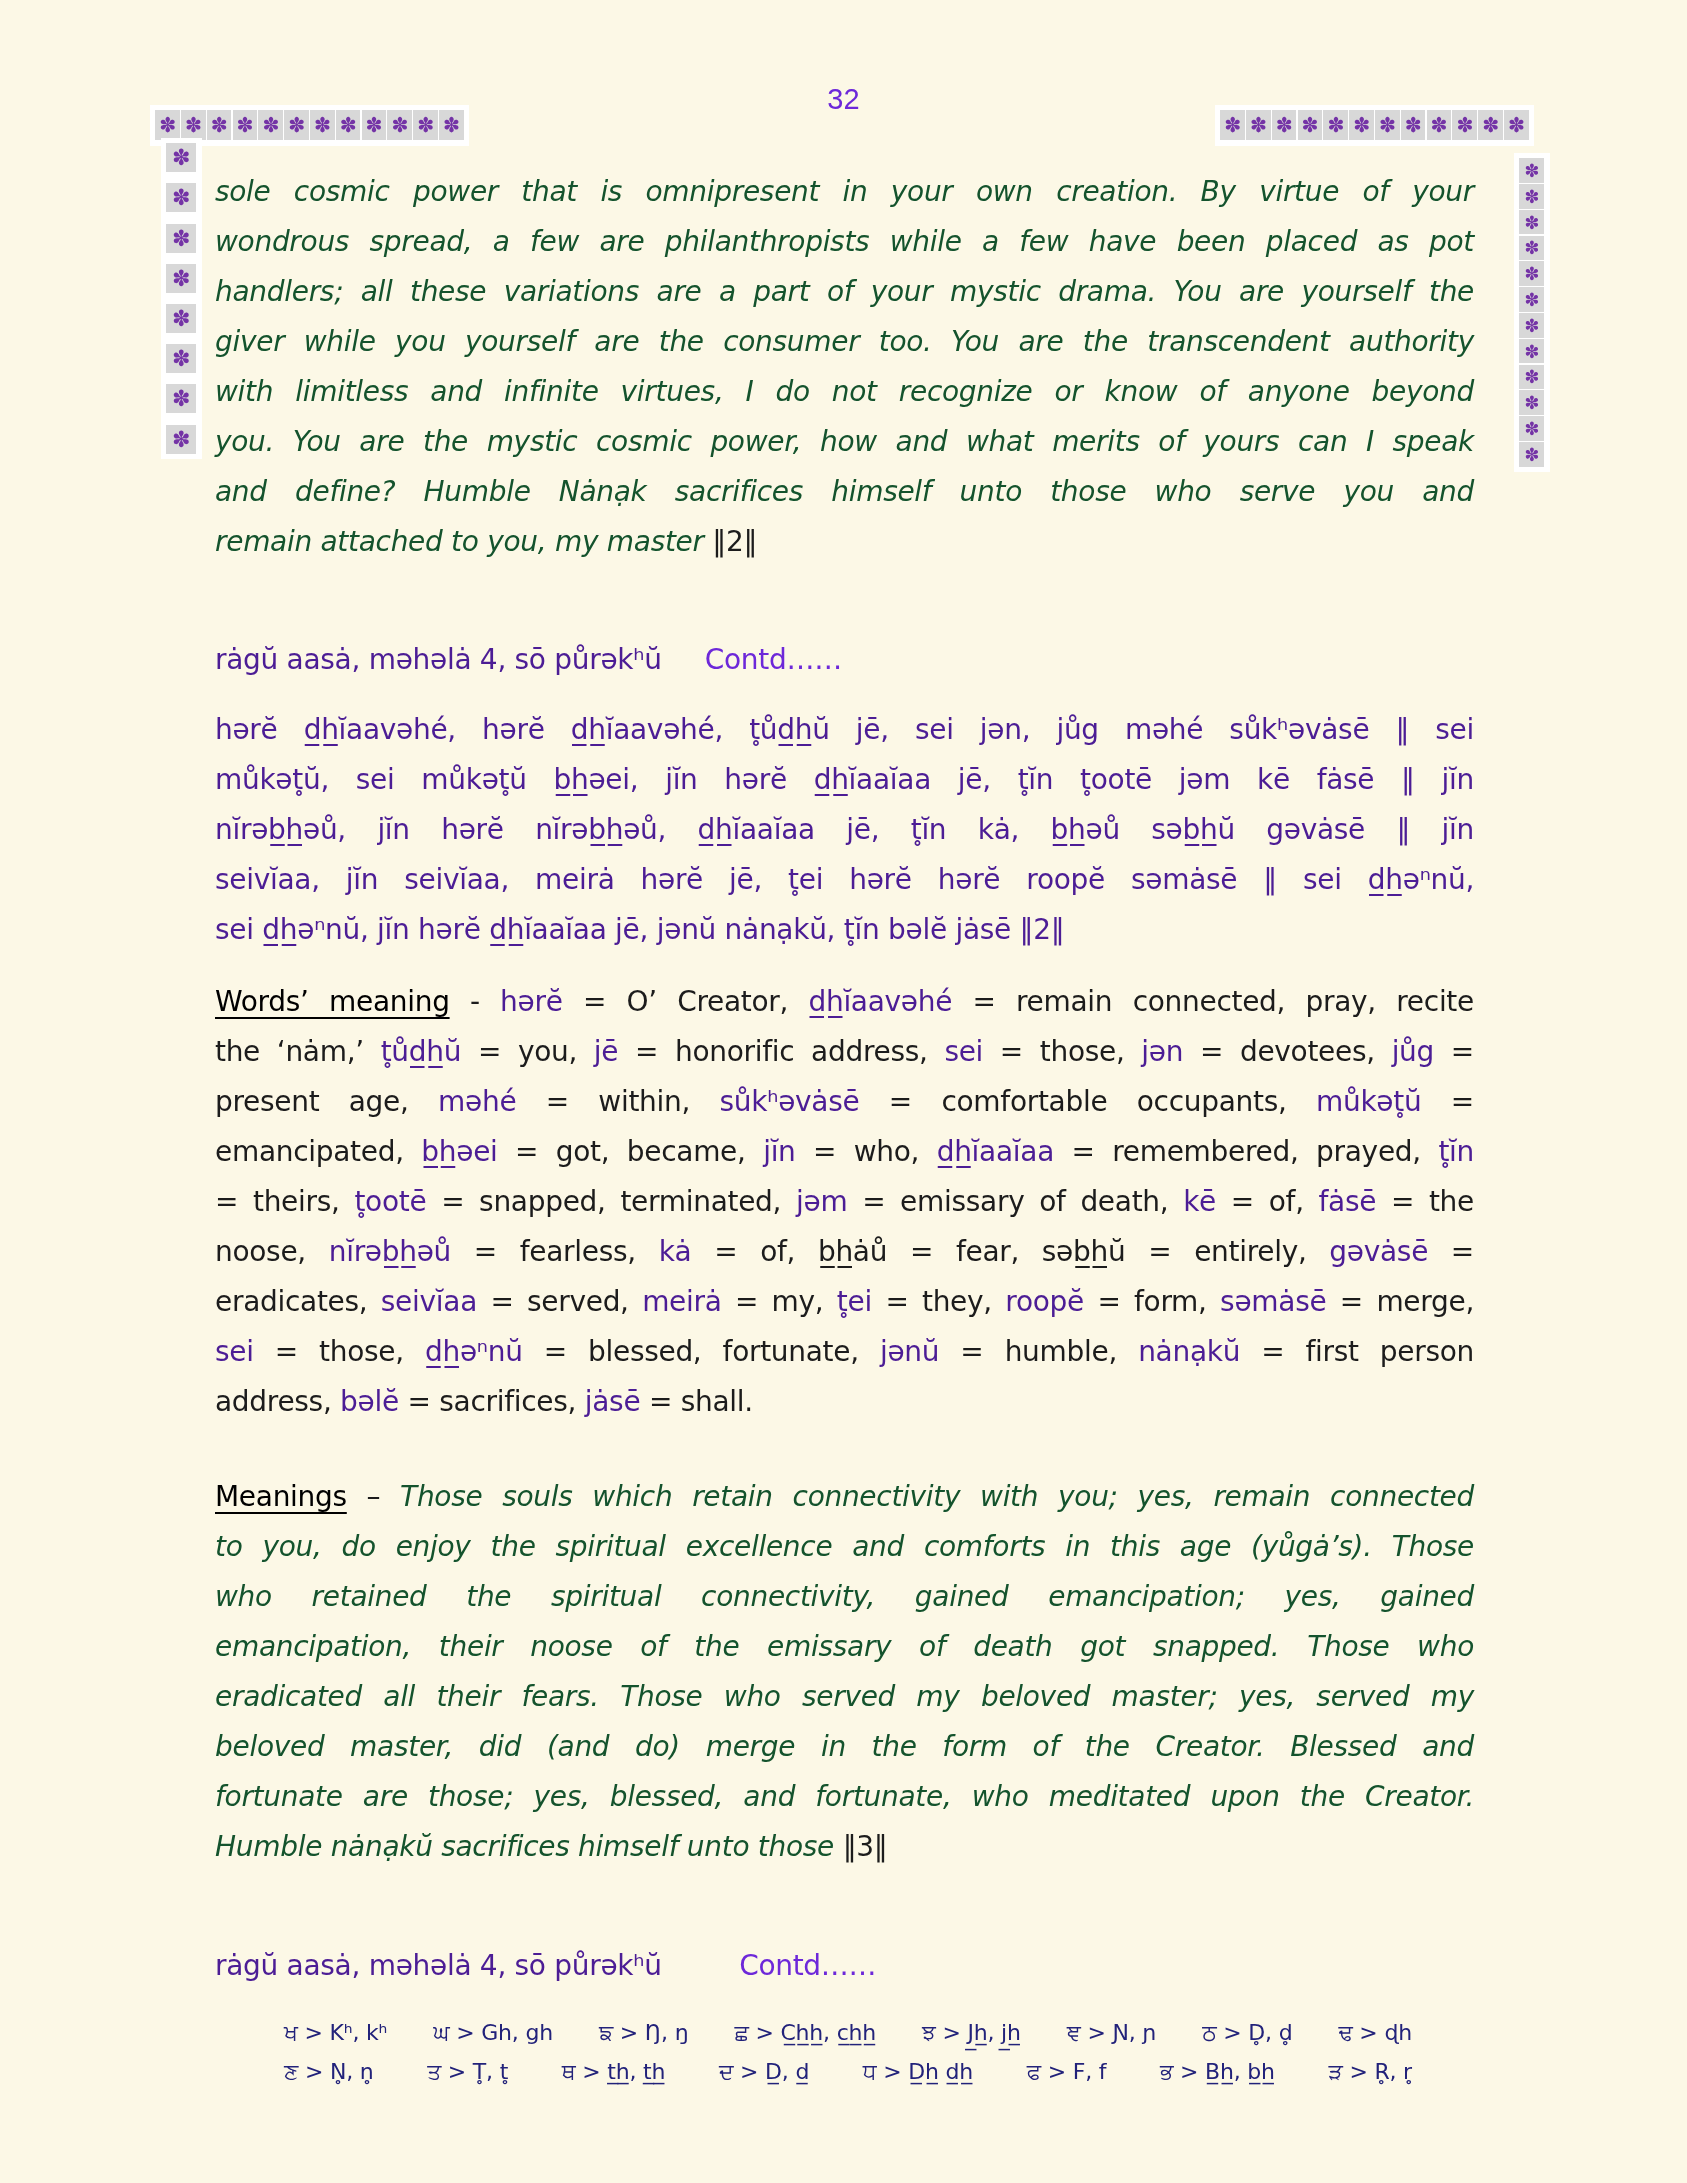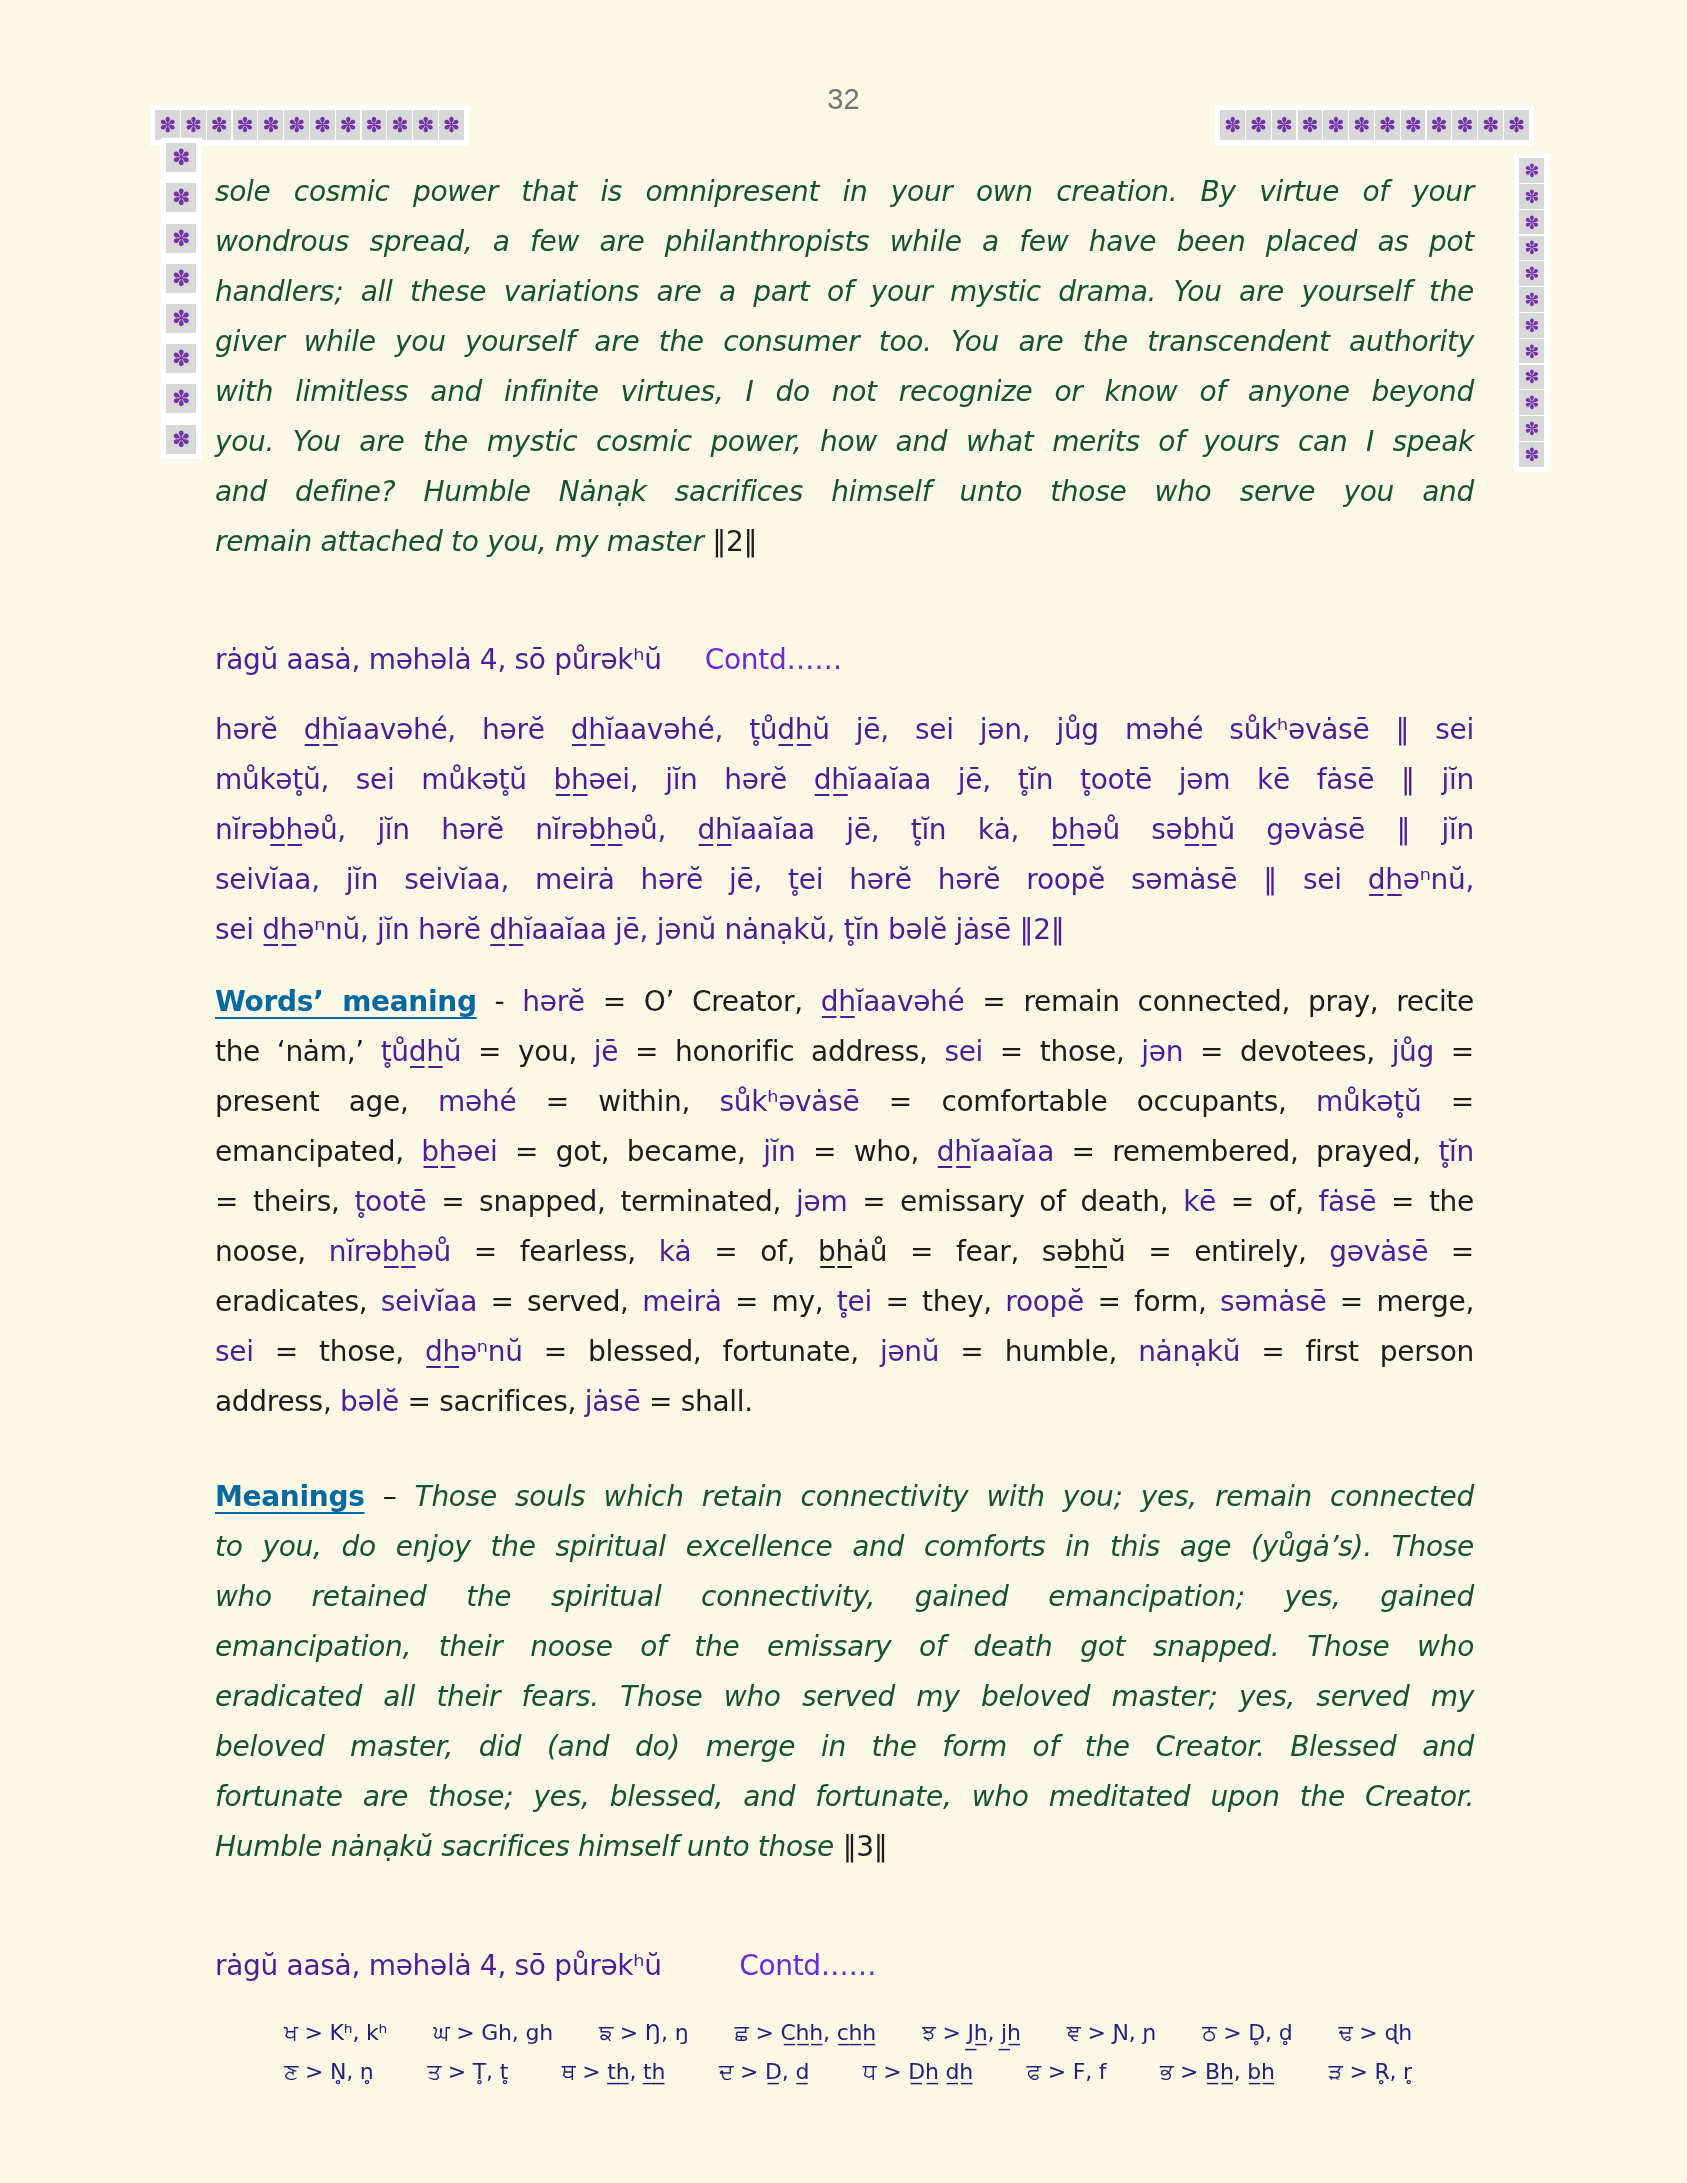--- a/index.html
+++ b/index.html
@@ -3,21 +3,21 @@
 <meta charset="utf-8">
 <style>
   html,body { margin:0; padding:0; }
   .page {
     position:relative; width:1687px; height:2183px;
     background:#FCF8E6; overflow:hidden;
     font-family:"DejaVu Sans", sans-serif;
   }
   .page-number {
     position:absolute; top:83px; left:0; right:0;
-    text-align:center; font-size:29px; color:#737373;
+    text-align:center; font-size:29px; color:#6d28d9;
     font-family:"Liberation Sans", sans-serif;
   }
   .decor { position:absolute; background:#ffffff; padding:5.3px; display:flex; }
   .decor-h { flex-direction:row; gap:1.3px; }
   .decor-v { flex-direction:column; }
   .decor-top-left  { left:150px; top:105px; }
   .decor-top-right { left:1215px; top:105px; }
   .decor-left  { left:161px; top:138px; gap:11.2px; }
   .decor-right { left:1514px; top:153px; gap:1.3px; }
   .fcell {
@@ -40,21 +40,21 @@
   .sec-meanings { top:1472px; }
   .sec-header2 { top:1941px; }
 
   .line { text-align:justify; text-align-last:justify; }
   .line.last { text-align-last:left; }
 
   .seg-br { color:#14532d; font-style:italic; }
   .seg-nv { color:#4c1d95; }
   .seg-bk { color:#1c1c1c; }
   .seg-bku {
-    color:#0369a1; font-weight:bold; text-decoration:underline;
+    color:#000000; font-weight:normal; text-decoration:underline;
     text-decoration-thickness:2px; text-underline-offset:6px;
   }
   .seg-bkb { color:#6d28d9; font-weight:normal; }
 
   .footer {
     position:absolute; left:284px; top:2013px; width:1128px;
     font-size:22px; color:#22227A; letter-spacing:-0.2px;
   }
   .frow {
     display:flex; justify-content:space-between;

